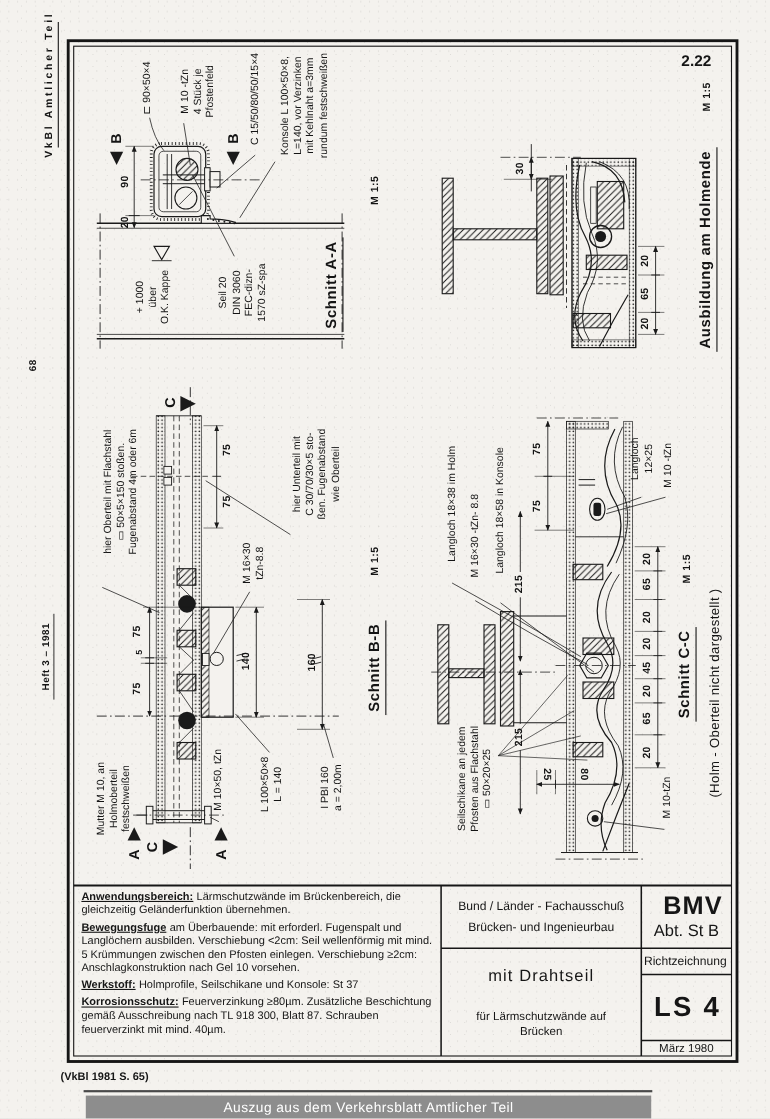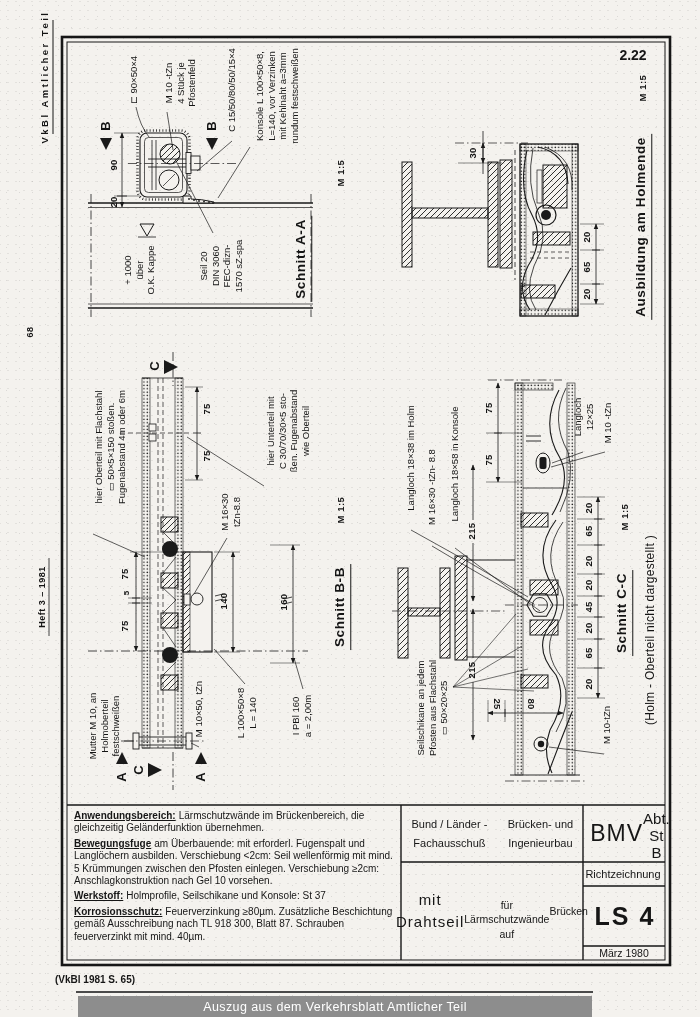--- a/index.html
+++ b/index.html
@@ -20,25 +20,25 @@
     padding:0 3px 2px;letter-spacing:.6px;white-space:nowrap;}
   .scale{font-size:9.5px;font-weight:700;letter-spacing:.5px;white-space:nowrap;}
   .marker{font-size:13px;font-weight:700;}
   .note{font-size:12px;letter-spacing:.3px;white-space:nowrap;}
   .margin-t{font-size:9.5px;letter-spacing:2.5px;font-weight:700;}
   .margin-s{font-size:9px;font-weight:700;letter-spacing:.5px;}
   .cell{position:absolute;box-sizing:border-box;}
   .spec{font-size:10px;line-height:1.24;}
   .spec p{margin:0 0 3px 0;}
   .kw{font-weight:700;text-decoration:underline;margin-right:3px;}
-  .cc-center{display:flex;align-items:center;justify-content:center;text-align:center;}
+  .cc-center{display:flex;flex-direction:column;align-items:center;justify-content:center;text-align:center;}
   .committee{font-size:11px;line-height:1.7;}
   .dtitle{font-size:15px;letter-spacing:1px;line-height:1.5;}
   .dsub{font-size:10.5px;line-height:1.35;margin-top:17px;}
-  .org{font-size:23px;font-weight:400;letter-spacing:1px;line-height:1;margin-left:12px;}
+  .org{font-size:23px;font-weight:700;letter-spacing:1px;line-height:1;margin-left:12px;}
   .orgd{font-size:15px;margin-top:3px;}
   .rz{font-size:11px;}
   .lsnum{font-size:25px;font-weight:700;letter-spacing:2px;}
   .date{font-size:10.5px;}
   .banner{position:absolute;left:78px;top:996px;width:514px;height:21px;background:#8d8d8d;
     color:#fff;font-size:12.5px;display:flex;align-items:center;justify-content:center;letter-spacing:.4px;}
   .footline{position:absolute;left:76px;top:991px;width:517px;height:2px;background:#4a4a4a;}
   .vkbl{position:absolute;left:55px;top:974px;font-size:10px;font-weight:700;}
 </style>
 </head>

